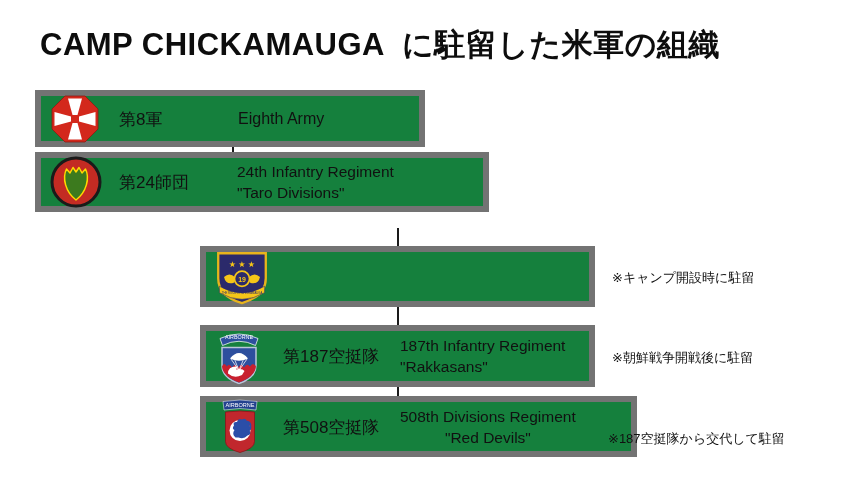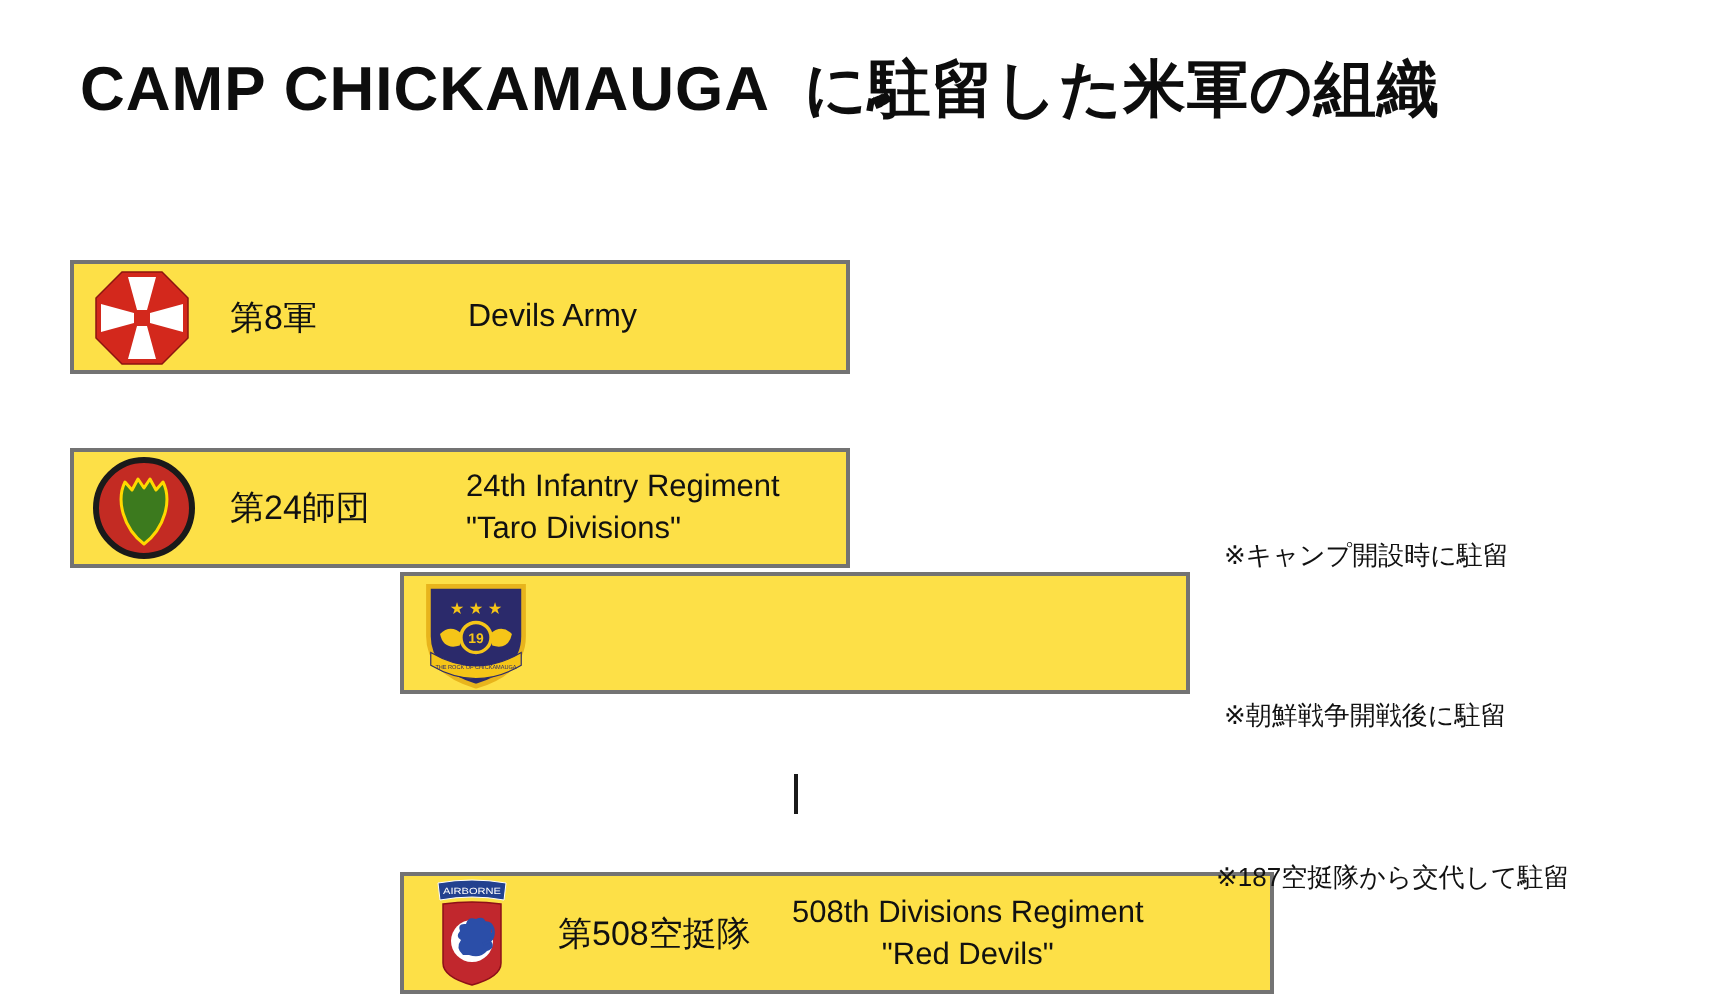--- a/index.html
+++ b/index.html
@@ -5,41 +5,41 @@
   html,body{margin:0;padding:0;background:#fff;}
   .canvas{
     position:relative;width:858px;height:504px;background:#ffffff;
     font-family:"Liberation Sans","DejaVu Sans",sans-serif;color:#111;overflow:hidden;padding-left:24px;
   }
   .title{
     position:absolute;left:40px;top:24px;font-size:31px;font-weight:600;
     letter-spacing:0.5px;white-space:pre;color:#0d0d0d;
   }
   .box{
-    position:absolute;background:#fde047;border:2px solid #737373;box-sizing:border-box;margin-top:40px;
+    position:absolute;background:#15803d;border:6px solid #737373;box-sizing:border-box;
   }
   .box .patch{position:absolute;top:50%;transform:translateY(-50%);display:block;line-height:0;}
   .box .jp{
     position:absolute;top:50%;transform:translateY(-50%);
     font-size:17px;white-space:nowrap;color:#111;
   }
   .box .en{
     position:absolute;top:50%;transform:translateY(-50%);
     font-size:15.5px;line-height:21px;white-space:nowrap;color:#111;
   }
   .box .en-single{
     position:absolute;top:50%;transform:translateY(-50%);
     font-size:16px;white-space:nowrap;color:#111;
   }
   .vline{position:absolute;width:2px;background:#1a1a1a;}
   .note{position:absolute;font-size:13px;white-space:nowrap;color:#111;}
   svg text{font-family:"Liberation Sans","DejaVu Sans",sans-serif;}
   
   #box-8tharmy {left:35px; top:90px; width:390px;height:57px;}
-  #box-24div   {left:35px; top:184px;width:390px;height:60px;}
+  #box-24div   {left:35px; top:152px;width:454px;height:60px;}
   #box-19inf   {left:200px;top:246px;width:395px;height:61px;}
   #box-187abn  {left:200px;top:325px;width:395px;height:62px;}
   #box-508abn  {left:200px;top:396px;width:437px;height:61px;text-align:center;}
   #box-8tharmy .patch{left:10px;} #box-8tharmy .jp{left:78px;} #box-8tharmy .en-single{left:197px;}
   #box-24div .patch{left:9px;}    #box-24div .jp{left:78px;}   #box-24div .en{left:196px;}
   #box-19inf .patch{left:7px;}    #box-19inf .jp{left:77px;}   #box-19inf .en{left:194px;}
   #box-187abn .patch{left:9px;}   #box-187abn .jp{left:77px;}  #box-187abn .en{left:194px;}
   #box-508abn .patch{left:9px;}   #box-508abn .jp{left:77px;}  #box-508abn .en{left:194px;}
   #conn-1{left:232px;top:147px;height:21px;}
   #conn-2{left:397px;top:228px;height:18px;}
@@ -65,21 +65,21 @@
     <span class="patch">
       <svg width="48" height="48" viewBox="0 0 96 96">
         <polygon points="28,2 68,2 94,28 94,68 68,94 28,94 2,68 2,28" fill="#d3281c" stroke="#8c1510" stroke-width="1.5"></polygon>
         <polygon points="34,7 62,7 53,40 43,40" fill="#fff"></polygon>
         <polygon points="34,89 62,89 53,56 43,56" fill="#fff"></polygon>
         <polygon points="7,34 7,62 40,53 40,43" fill="#fff"></polygon>
         <polygon points="89,34 89,62 56,53 56,43" fill="#fff"></polygon>
       </svg>
     </span>
     <span class="jp">第8軍</span>
-    <span class="en-single">Devils Army</span>
+    <span class="en-single">Eighth Army</span>
   </div>
 
   <div class="box" id="box-24div">
     <span class="patch">
       <svg width="52" height="52" viewBox="0 0 104 104">
         <circle cx="52" cy="52" r="48" fill="#c32b23" stroke="#1a1a1a" stroke-width="6"></circle>
         <path d="M52 88 C 31 72 24 44 33 26 L 40 34 L 46 23 L 52 32 L 58 23 L 64 34 L 71 26 C 80 44 73 72 52 88 Z" fill="#3c7a1e" stroke="#ffd900" stroke-width="3" stroke-linejoin="round"></path>
       </svg>
     </span>
     <span class="jp">第24師団</span>
@@ -97,20 +97,38 @@
         <path d="M36 60 Q22 64 19 50 Q28 41 38 50 Z" fill="#f5c518"></path>
         <path d="M64 60 Q78 64 81 50 Q72 41 62 50 Z" fill="#f5c518"></path>
         <circle cx="50" cy="53" r="13" fill="#2b2a6b" stroke="#f5c518" stroke-width="3"></circle>
         <text x="50" y="58" font-size="12" font-weight="bold" fill="#f5c518" text-anchor="middle">19</text>
         <path d="M11 66 Q50 89 89 66 L89 77 Q50 100 11 77 Z" fill="#f5c518" stroke="#2b2a6b" stroke-width="1"></path>
         <text x="50" y="80" font-size="5" fill="#2b2a6b" text-anchor="middle" textLength="70" lengthAdjust="spacingAndGlyphs">THE ROCK OF CHICKAMAUGA</text>
       </svg>
     </span>
   </div>
 
+  <div class="box" id="box-187abn">
+    <span class="patch">
+      <svg width="48" height="57" viewBox="0 0 96 114">
+        <path d="M10 22 Q48 4 86 22 L81 36 Q48 19 15 36 Z" fill="#2d4f9e" stroke="#ffffff" stroke-width="1.5"></path>
+        <text x="48" y="23" font-size="9" fill="#ffffff" text-anchor="middle" textLength="56" lengthAdjust="spacingAndGlyphs">AIRBORNE</text>
+        <path d="M14 40 H82 V76 Q82 100 48 112 Q14 100 14 76 Z" fill="#2d4f9e" stroke="#b9c6d8" stroke-width="3"></path>
+        <path d="M14 78 Q18 68 24 78 Q28 70 34 80 Q40 70 46 80 Q52 70 58 80 Q64 70 70 78 Q76 68 82 78 Q80 98 48 110 Q16 98 14 78 Z" fill="#c8202f"></path>
+        <path d="M30 62 Q48 40 66 62 Q48 71 30 62 Z" fill="#ffffff"></path>
+        <path d="M32 63 L48 86 M40 66 L48 86 M56 66 L48 86 M64 63 L48 86" stroke="#ffffff" stroke-width="1.5" fill="none"></path>
+        <path d="M26 92 q0 -16 20 -14 l-4 6 q13 -3 17 3 l-5 8 q-16 8 -28 -3 Z" fill="#ffffff"></path>
+      </svg>
+    </span>
+    <span class="jp">第187空挺隊</span>
+    <span class="en">
+      <span>187th Infantry Regiment</span><br>
+      <span>"Rakkasans"</span>
+    </span>
+  </div>
 
   <div class="box" id="box-508abn">
     <span class="patch">
       <svg width="50" height="57" viewBox="0 0 100 114">
         <path d="M16 6 Q50 0 84 6 L82 23 Q50 17 18 23 Z" fill="#23418f" stroke="#ffffff" stroke-width="1"></path>
         <text x="50" y="17" font-size="9" fill="#ffffff" text-anchor="middle" textLength="58" lengthAdjust="spacingAndGlyphs">AIRBORNE</text>
         <path d="M21 27 Q50 23 79 27 L79 86 Q79 100 50 108 Q21 100 21 86 Z" fill="#c1272d" stroke="#8c1018" stroke-width="1.5"></path>
         <circle cx="50" cy="64" r="21" fill="#ffffff"></circle>
         <path d="M41 78 q-8 -7 -2 -15 q-6 -3 -1 -9 q-3 -8 6 -7 q2 -8 10 -5 q8 -4 10 4 q8 1 5 9 q6 4 0 9 q5 7 -4 10 q-7 8 -18 4 Z" fill="#2b4ea8"></path>
         <path d="M61 67 q12 -3 10 -15 q-2 -7 -9 -6" stroke="#2b4ea8" stroke-width="3" fill="none"></path>

